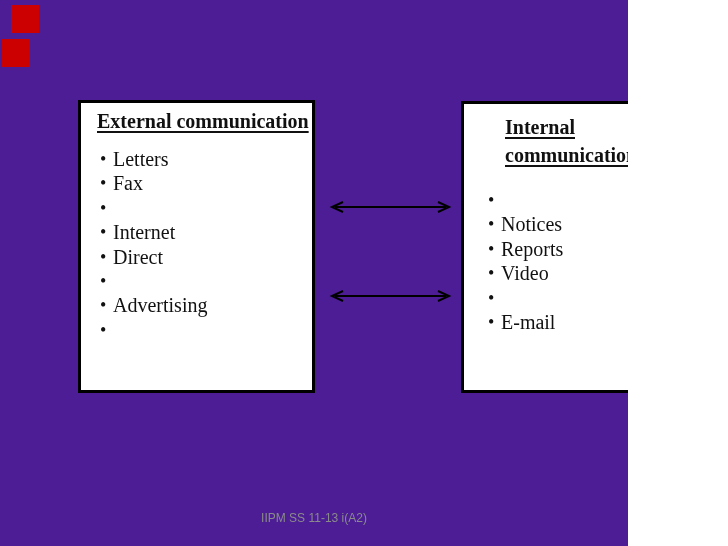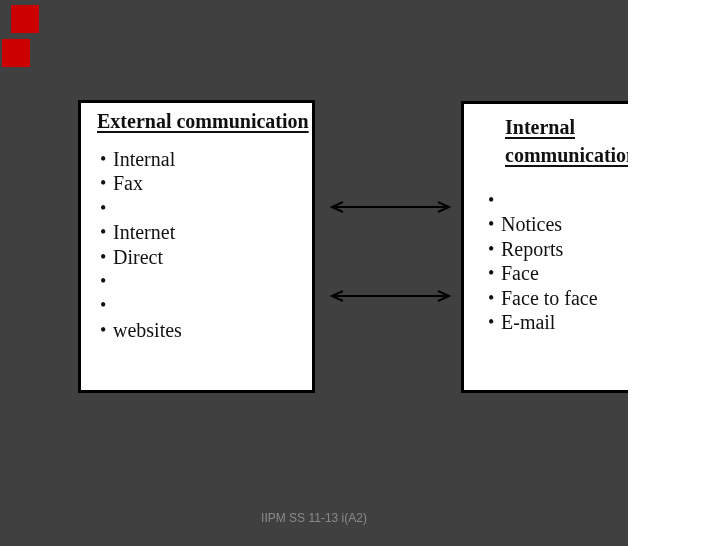--- a/index.html
+++ b/index.html
@@ -1,20 +1,20 @@
 <!DOCTYPE html>
 <html><head>
 <meta charset="utf-8">
 <style>
   html, body { margin: 0; padding: 0; background: #ffffff; }
   .slide {
     position: relative;
     width: 628px;
     height: 546px;
-    background: #404040;
+    background: #4c1d95;
     font-family: "Liberation Serif", serif;
     color: #111111;
     overflow: hidden;
   }
   .red-sq { position: absolute; width: 28px; height: 28px; background: #cc0000; }
   #red-sq-1 { left: 11px; top: 5px; }
   #red-sq-2 { left: 2px;  top: 39px; }
 
   .box {
     position: absolute;
@@ -71,21 +71,21 @@
 
   <div class="red-sq" id="red-sq-1" style="background-color: rgb(204, 0, 0);"></div>
   <div class="red-sq" id="red-sq-2" style="background-color: rgb(204, 0, 0);"></div>
 
   <div class="box" id="box-external">
     <div class="box-title">External communication</div>
     <div class="box-list">
 
         <div class="li">
           <span class="bullet">•</span>
-          <span class="li-text">Internal</span>
+          <span class="li-text">Letters</span>
         </div>
 
         <div class="li">
           <span class="bullet">•</span>
           <span class="li-text">Fax</span>
         </div>
 
         <div class="li">
           <span class="bullet">•</span>
         </div>
@@ -99,25 +99,25 @@
           <span class="bullet">•</span>
           <span class="li-text">Direct</span>
         </div>
 
         <div class="li">
           <span class="bullet">•</span>
         </div>
 
         <div class="li">
           <span class="bullet">•</span>
+          <span class="li-text">Advertising</span>
         </div>
 
         <div class="li">
           <span class="bullet">•</span>
-          <span class="li-text">websites</span>
         </div>
       </div>
   </div>
 
   <div class="box" id="box-internal">
     <div class="box-title">Internal communication</div>
     <div class="box-list">
 
         <div class="li">
           <span class="bullet">•</span>
@@ -128,26 +128,25 @@
           <span class="li-text">Notices</span>
         </div>
 
         <div class="li">
           <span class="bullet">•</span>
           <span class="li-text">Reports</span>
         </div>
 
         <div class="li">
           <span class="bullet">•</span>
-          <span class="li-text">Face</span>
+          <span class="li-text">Video</span>
         </div>
 
         <div class="li">
           <span class="bullet">•</span>
-          <span class="li-text">Face to face</span>
         </div>
 
         <div class="li">
           <span class="bullet">•</span>
           <span class="li-text">E-mail</span>
         </div>
       </div>
   </div>
 
   <svg class="arrows" width="728" height="546" viewBox="0 0 728 546">

